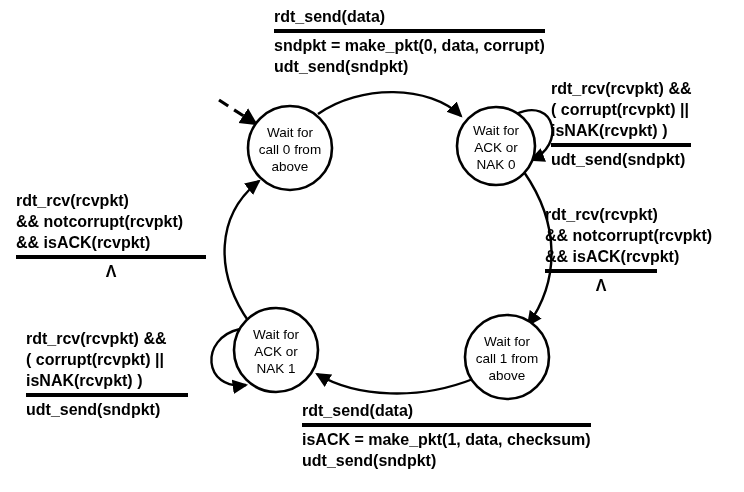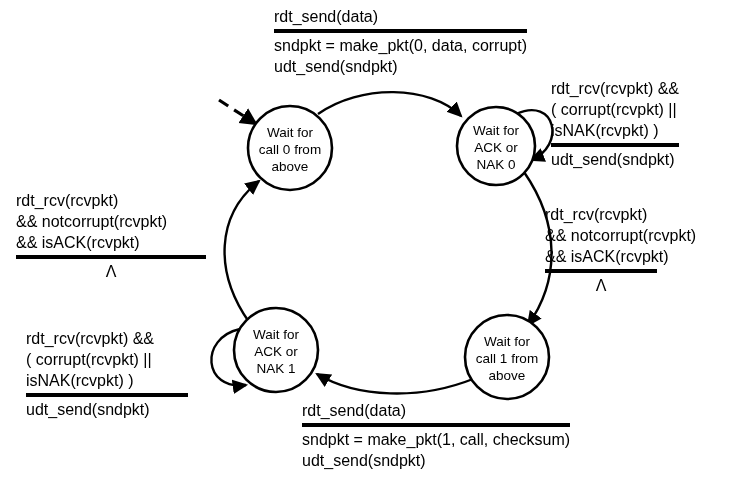--- a/index.html
+++ b/index.html
@@ -45,20 +45,21 @@
     text-anchor: middle;
     dominant-baseline: middle;
   }
   .lbl {
     position: absolute;
     font-family: "Liberation Sans", sans-serif;
     font-size: 16px;
     line-height: 21px;
     color: #000000;
     white-space: nowrap;
+    font-weight: bold;
   }
   .lbl .row {
     display: block;
   }
   .rule {
     display: block;
     border-bottom: 4px solid #000000;
     height: 0;
     margin: 2px 0 2px 0;
   }
@@ -161,17 +162,17 @@
     <span class="row">rdt_rcv(rcvpkt) &amp;&amp;</span>
     <span class="row">( corrupt(rcvpkt) ||</span>
     <span class="row">isNAK(rcvpkt) )</span>
     <span class="rule" style="width:162px;"></span>
     <span class="row">udt_send(sndpkt)</span>
   </div>
 
   <div class="lbl" style="left:302px; top:400px;">
     <span class="row">rdt_send(data)</span>
     <span class="rule"></span>
-    <span class="row">sndpkt = make_pkt(1, call, checksum)</span>
+    <span class="row">isACK = make_pkt(1, data, checksum)</span>
     <span class="row">udt_send(sndpkt)</span>
   </div>
 
 </div>
 
 </body></html>

